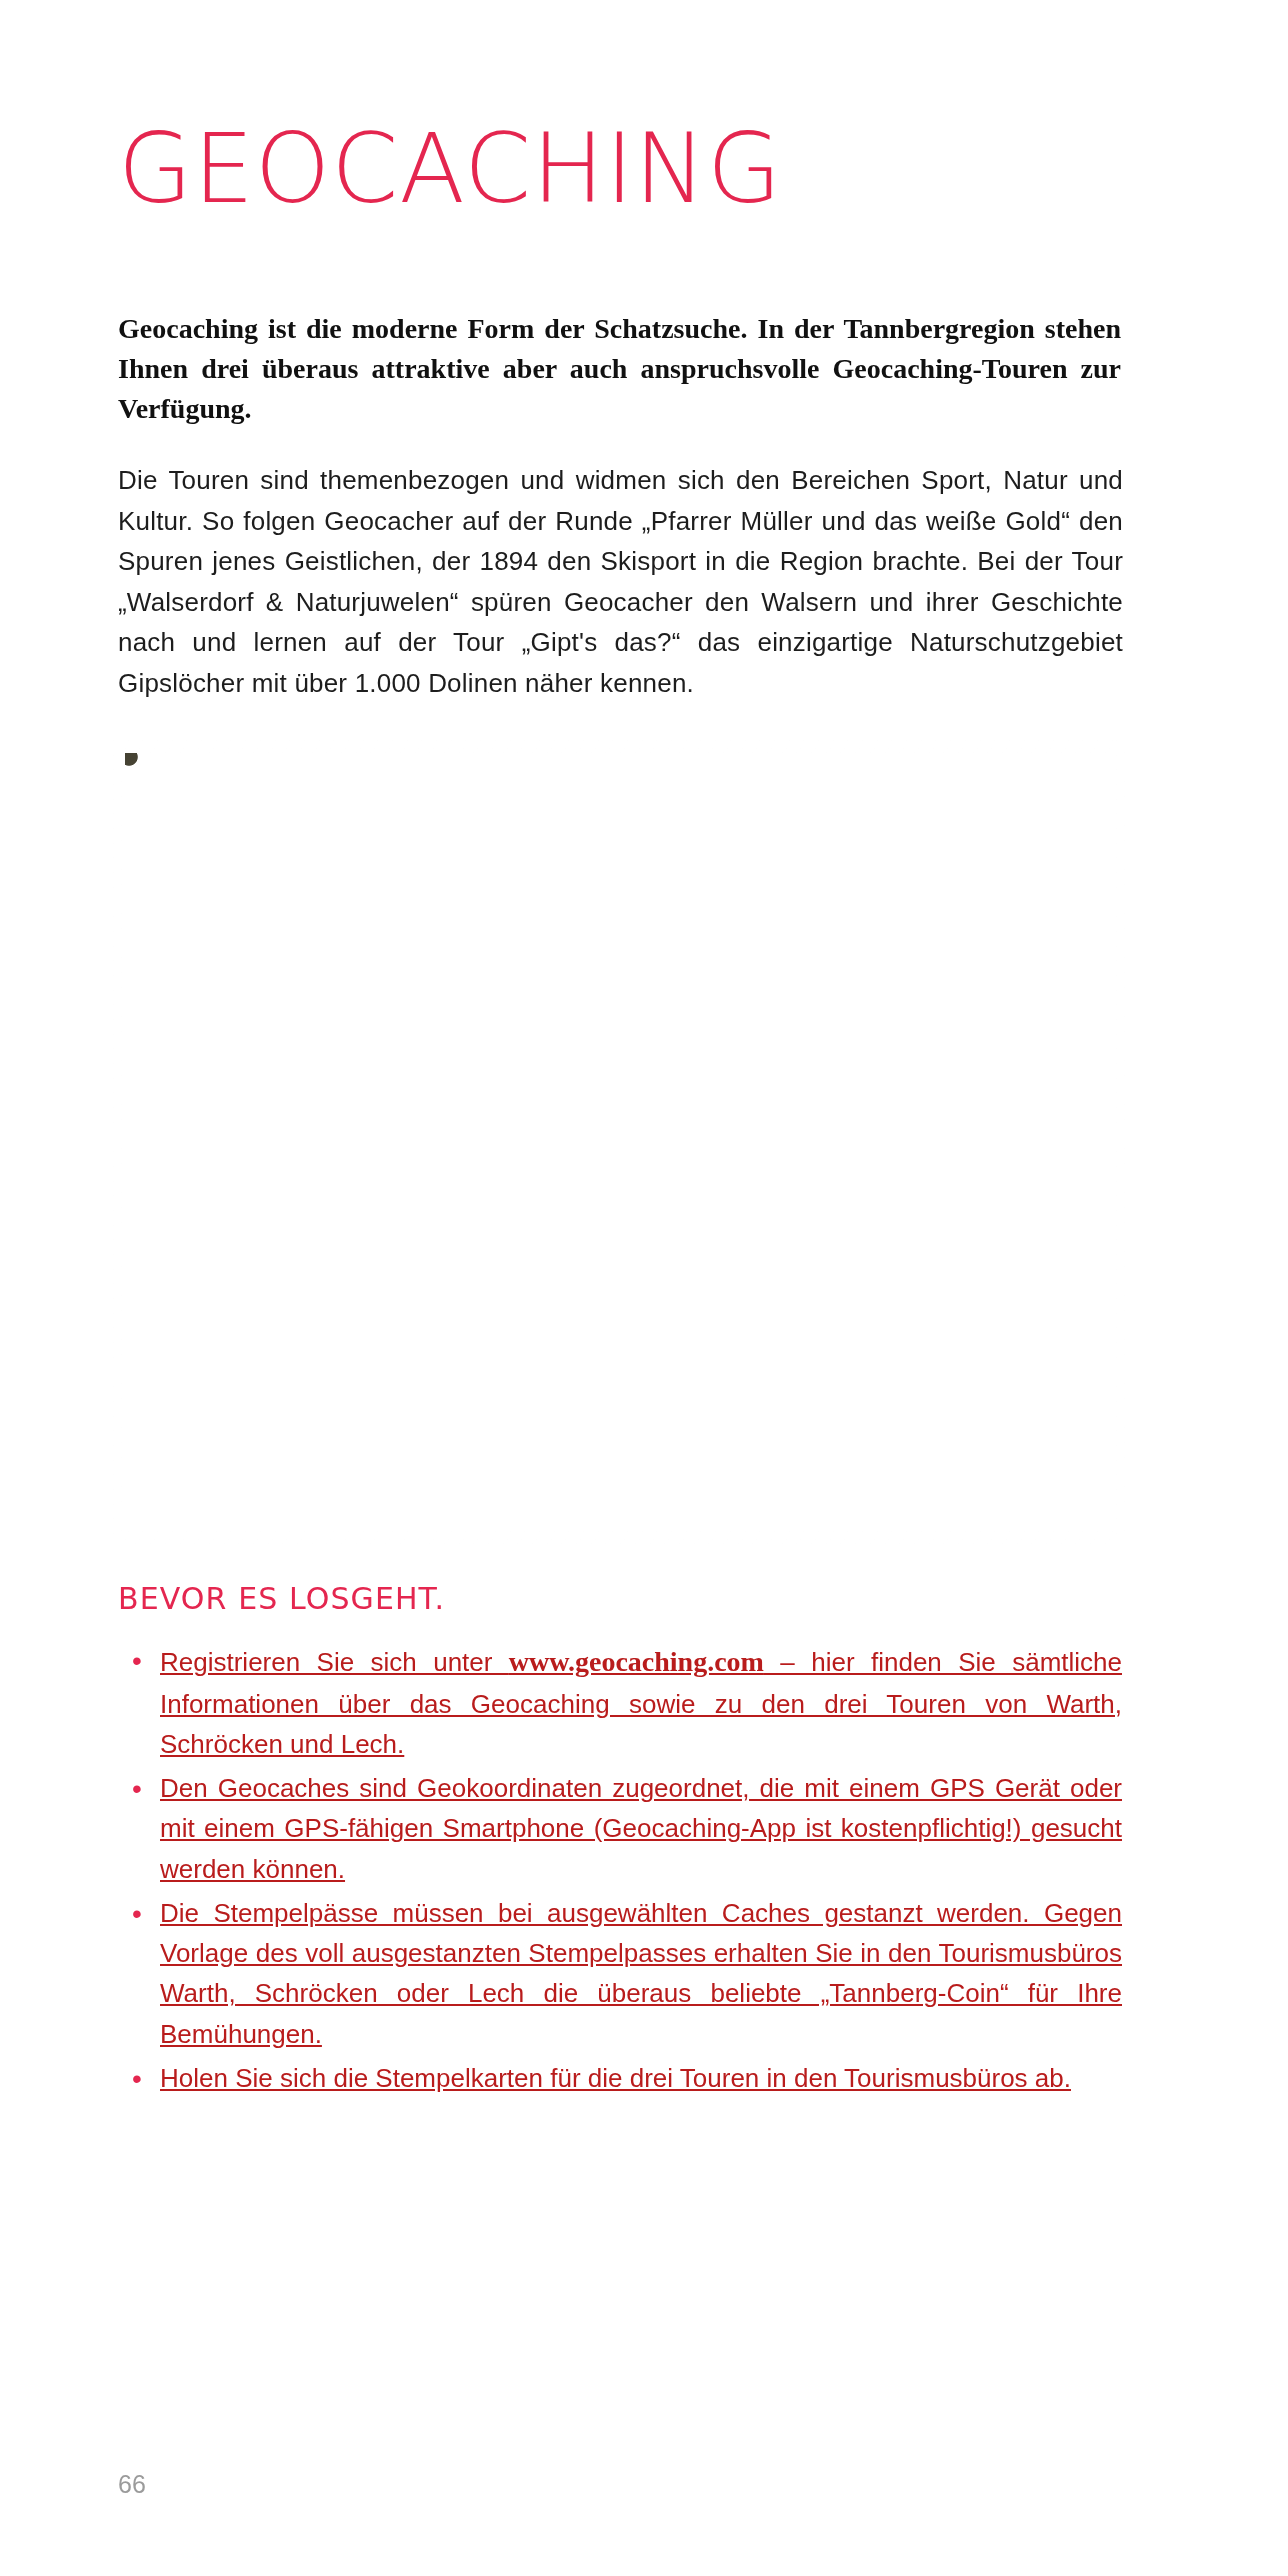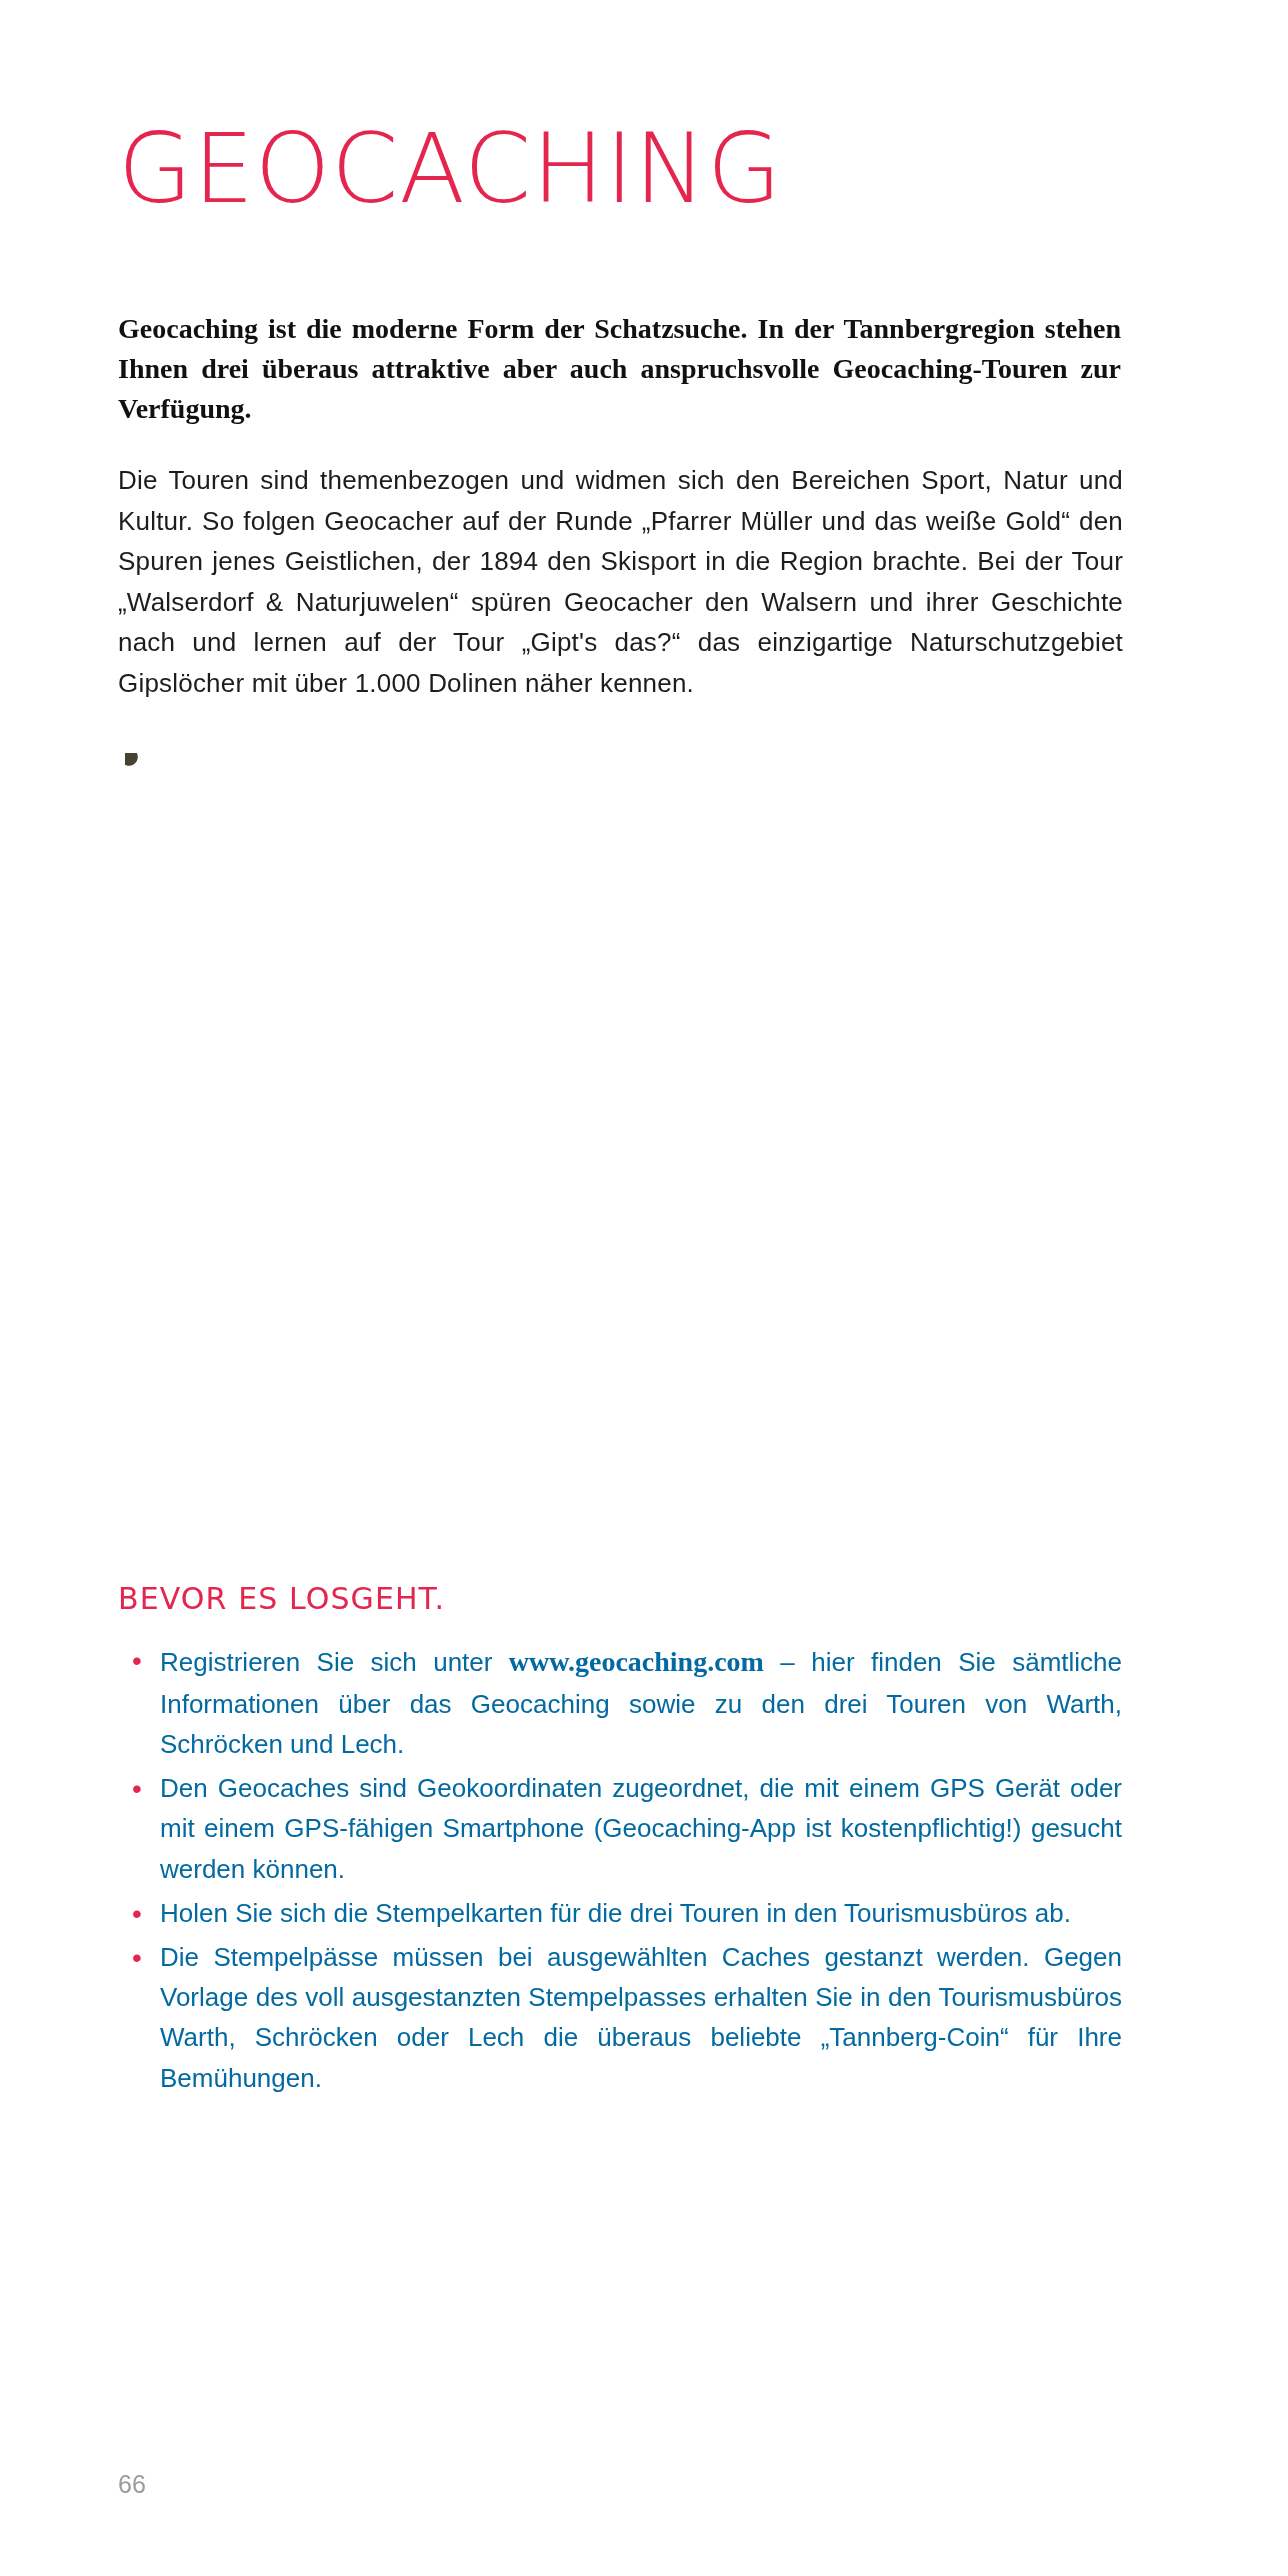--- a/index.html
+++ b/index.html
@@ -258,23 +258,24 @@
     list-style: none;
     margin: 13px 0 0 0;
     padding: 0 0 0 42px;
     width: 962px;
   }
   ul.bullets li {
     position: relative;
     font-family: "Liberation Sans", sans-serif;
     font-size: 26px;
     line-height: 1.55;
-    color: #0369a1;
+    color: #b91c1c;
     margin-bottom: 3.7px;
     text-align: justify;
+    text-decoration: underline;
   }
   ul.bullets li:before {
     content: "•";
     position: absolute;
     left: -28px;
     top: 0;
     color: #e4264f;
     font-size: 28px;
     line-height: 1.5;
   }
@@ -362,24 +363,24 @@
     <h2 class="section-head">BEVOR ES LOSGEHT.</h2>
 
     <ul class="bullets">
       <li>
         <span>Registrieren Sie sich unter </span><b>www.geocaching.com</b><span> – hier finden Sie sämtliche Informationen über das Geocaching sowie zu den drei Touren von Warth, Schröcken und Lech.</span>
       </li>
       <li>
         <span>Den Geocaches sind Geokoordinaten zugeordnet, die mit einem GPS Gerät oder mit einem GPS-fähigen Smartphone (Geocaching-App ist kostenpflichtig!) gesucht werden können.</span>
       </li>
       <li>
+        <span>Die Stempelpässe müssen bei ausgewählten Caches gestanzt werden. Gegen Vorlage des voll ausgestanzten Stempelpasses erhalten Sie in den Tourismusbüros Warth, Schröcken oder Lech die überaus beliebte „Tannberg-Coin“ für Ihre Bemühungen.</span>
+      </li>
+      <li>
         <span>Holen Sie sich die Stempelkarten für die drei Touren in den Tourismusbüros ab.</span>
       </li>
-      <li>
-        <span>Die Stempelpässe müssen bei ausgewählten Caches gestanzt werden. Gegen Vorlage des voll ausgestanzten Stempelpasses erhalten Sie in den Tourismusbüros Warth, Schröcken oder Lech die überaus beliebte „Tannberg-Coin“ für Ihre Bemühungen.</span>
-      </li>
     </ul>
 
   </div>
 
   <div class="page-number">66</div>
 </div>
 
 
 </body></html>

